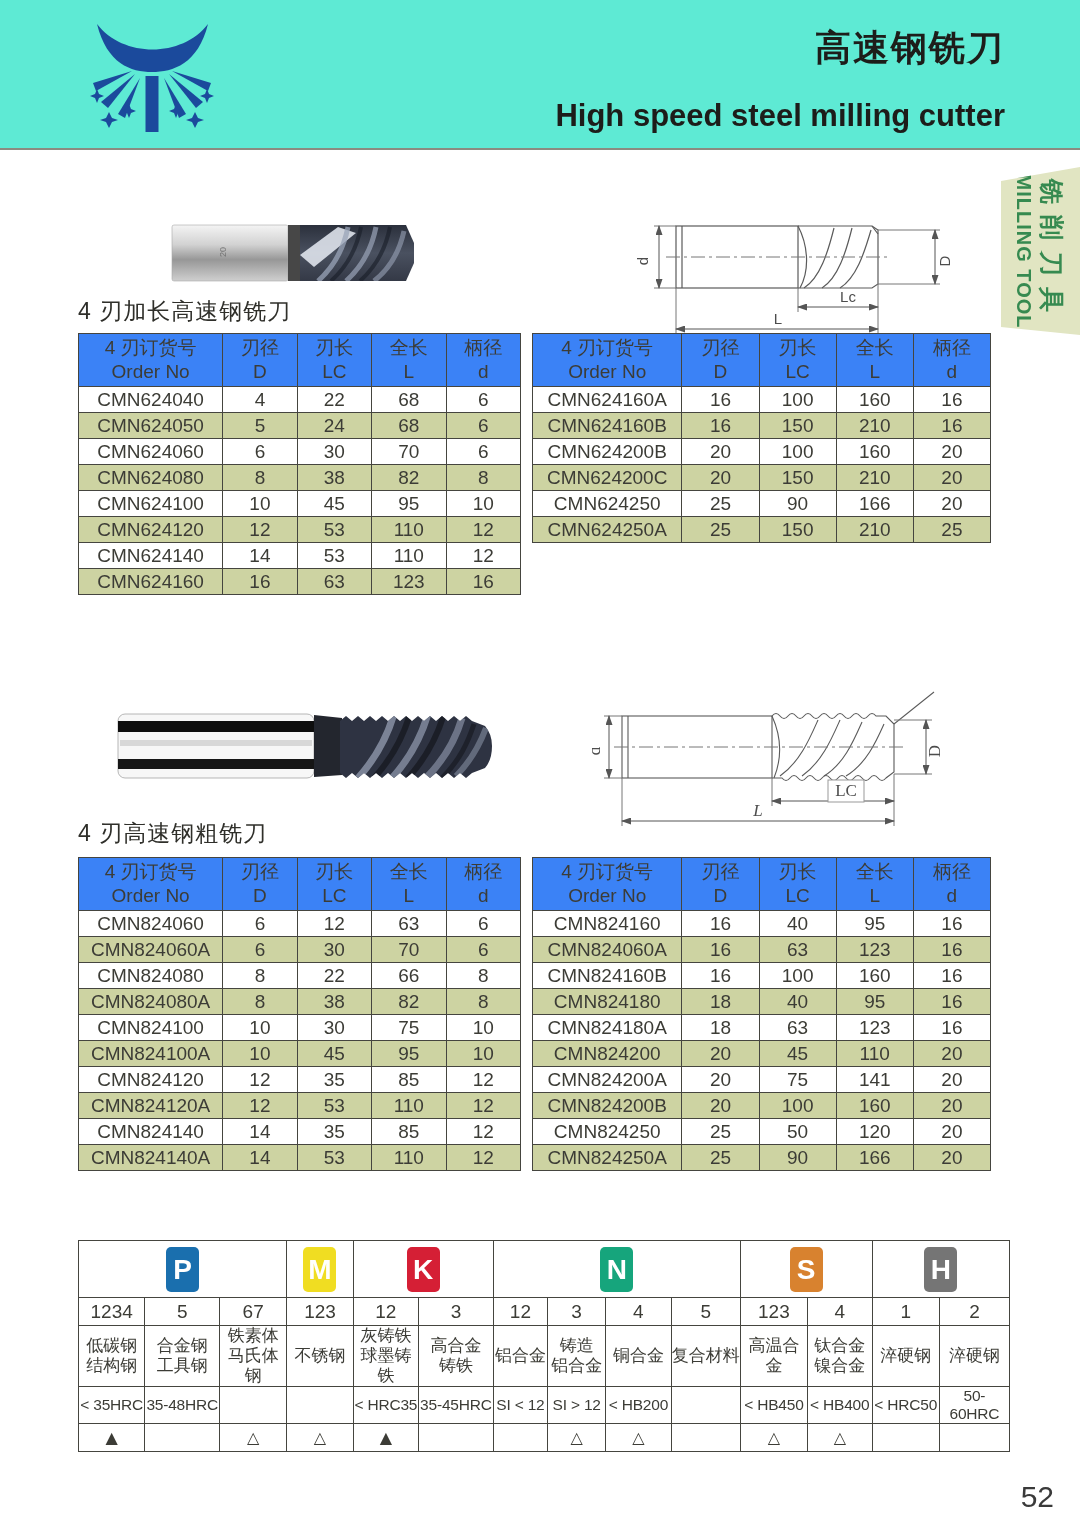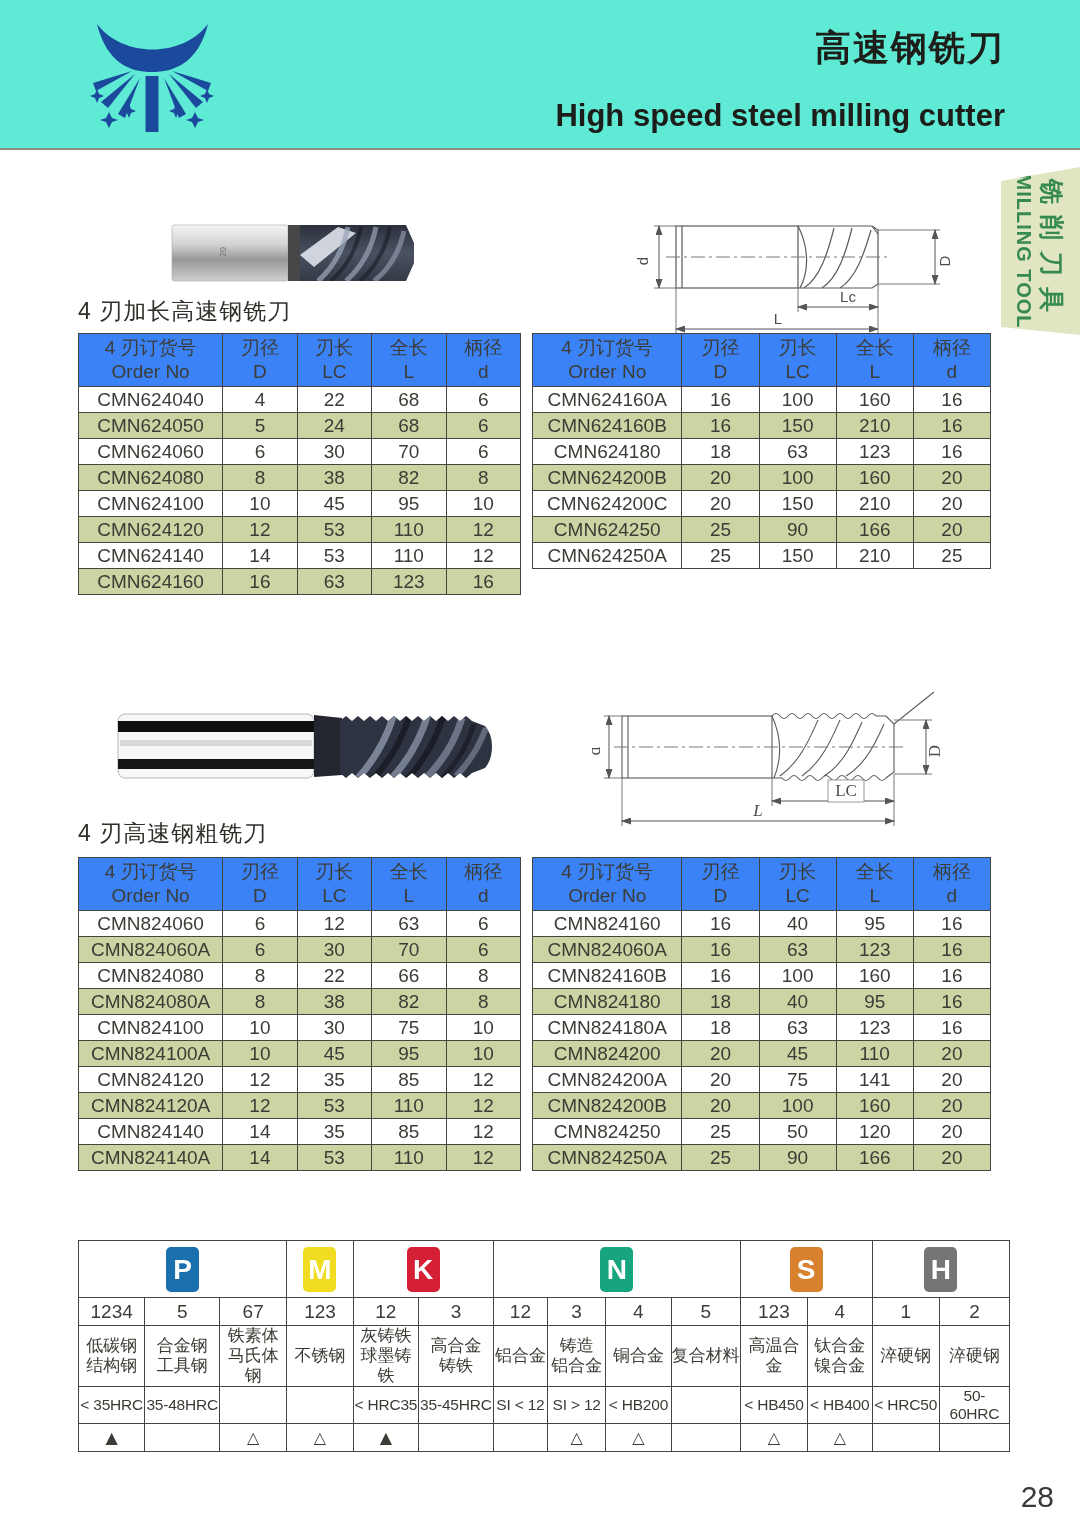--- a/index.html
+++ b/index.html
@@ -286,27 +286,20 @@
           <td>16</td>
         </tr>
         <tr>
           <td>CMN624160B</td>
           <td>16</td>
           <td>150</td>
           <td>210</td>
           <td>16</td>
         </tr>
         <tr>
-          <td>CMN624180</td>
-          <td>18</td>
-          <td>63</td>
-          <td>123</td>
-          <td>16</td>
-        </tr>
-        <tr>
           <td>CMN624200B</td>
           <td>20</td>
           <td>100</td>
           <td>160</td>
           <td>20</td>
         </tr>
         <tr>
           <td>CMN624200C</td>
           <td>20</td>
           <td>150</td>
@@ -683,15 +676,15 @@
           <td>△</td>
           <td></td>
           <td>△</td>
           <td>△</td>
           <td></td>
           <td></td>
         </tr>
       </tbody>
   </table>
 
-  <div id="page-number">28</div>
+  <div id="page-number">52</div>
 
 </div>
 
 </body></html>

